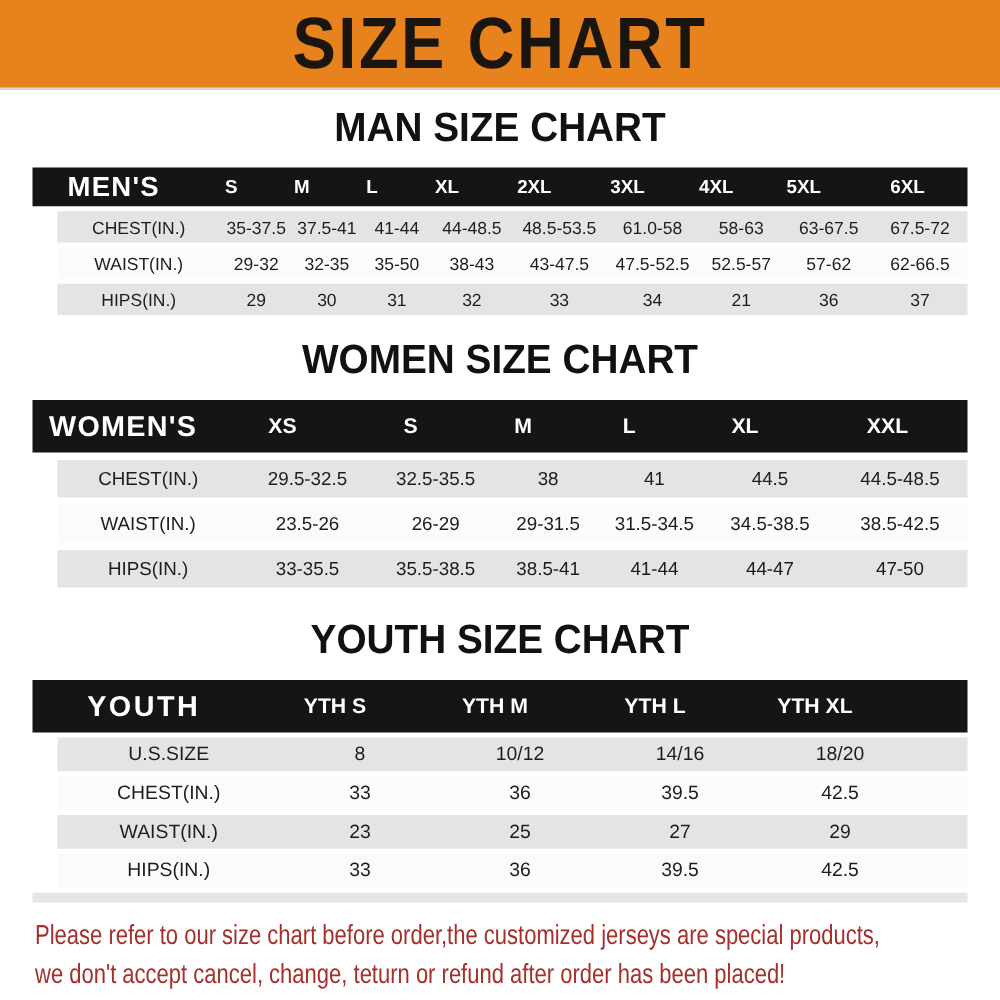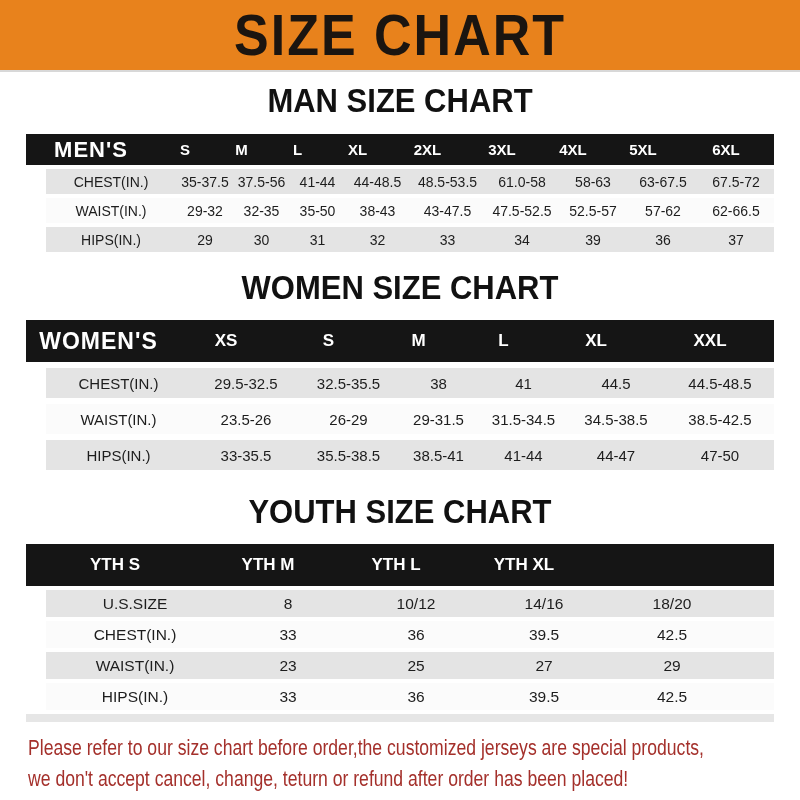--- a/index.html
+++ b/index.html
@@ -80,21 +80,21 @@
       <div class="hcol">XL</div>
       <div class="hcol">2XL</div>
       <div class="hcol">3XL</div>
       <div class="hcol">4XL</div>
       <div class="hcol">5XL</div>
       <div class="hcol">6XL</div>
     </div>
     <div class="trow gray men-grid">
       <div class="rlabel">CHEST(IN.)</div>
       <div class="cell">35-37.5</div>
-      <div class="cell">37.5-56</div>
+      <div class="cell">37.5-41</div>
       <div class="cell">41-44</div>
       <div class="cell">44-48.5</div>
       <div class="cell">48.5-53.5</div>
       <div class="cell">61.0-58</div>
       <div class="cell">58-63</div>
       <div class="cell">63-67.5</div>
       <div class="cell">67.5-72</div>
     </div>
     <div class="trow white men-grid">
       <div class="rlabel">WAIST(IN.)</div>
@@ -109,21 +109,21 @@
       <div class="cell">62-66.5</div>
     </div>
     <div class="trow gray men-grid">
       <div class="rlabel">HIPS(IN.)</div>
       <div class="cell">29</div>
       <div class="cell">30</div>
       <div class="cell">31</div>
       <div class="cell">32</div>
       <div class="cell">33</div>
       <div class="cell">34</div>
-      <div class="cell">39</div>
+      <div class="cell">21</div>
       <div class="cell">36</div>
       <div class="cell">37</div>
     </div>
   </div>
 
   <div class="section-heading heading-women">WOMEN SIZE CHART</div>
 
   <div class="size-table women">
     <div class="thead women-grid">
       <div class="hlabel">WOMEN'S</div>
@@ -160,20 +160,21 @@
       <div class="cell">41-44</div>
       <div class="cell">44-47</div>
       <div class="cell">47-50</div>
     </div>
   </div>
 
   <div class="section-heading heading-youth">YOUTH SIZE CHART</div>
 
   <div class="size-table youth">
     <div class="thead youth-grid">
+      <div class="hlabel">YOUTH</div>
       <div class="hcol">YTH S</div>
       <div class="hcol">YTH M</div>
       <div class="hcol">YTH L</div>
       <div class="hcol">YTH XL</div>
     </div>
     <div class="trow gray youth-grid">
       <div class="rlabel">U.S.SIZE</div>
       <div class="cell">8</div>
       <div class="cell">10/12</div>
       <div class="cell">14/16</div>

